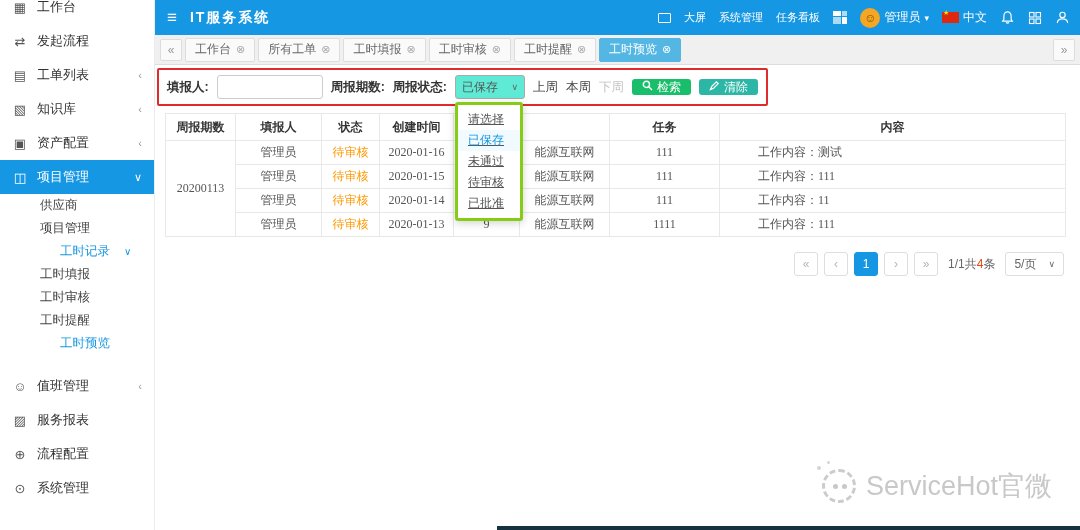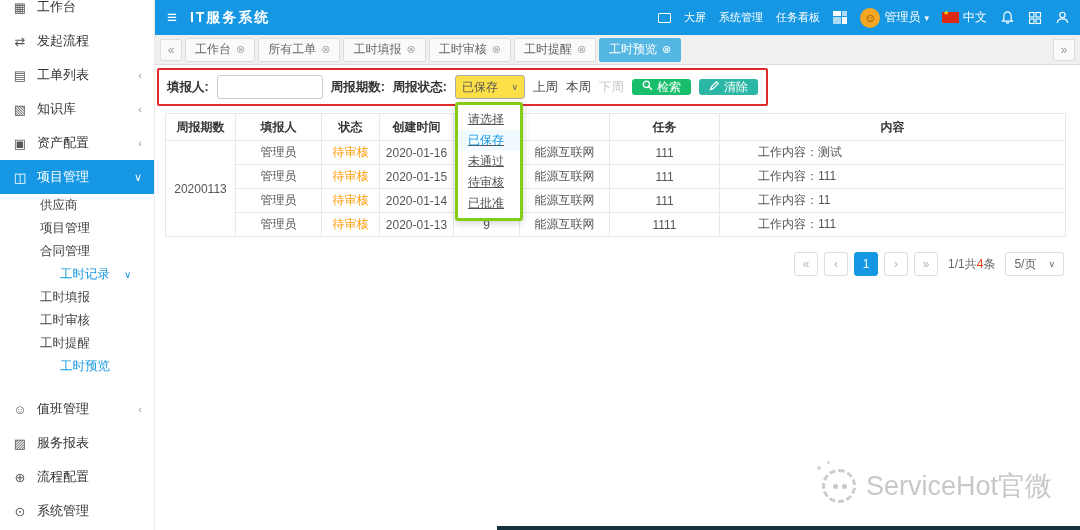--- a/index.html
+++ b/index.html
@@ -50,35 +50,35 @@
   .tab.active .close { color:#fff; }
 
   
   .content { position:absolute; left:155px; top:65px; right:0; bottom:0; background:#fff; }
 
   .filterbar { display:flex; align-items:center; gap:8px; margin:3px 0 0 2px; padding:5px 8px; border:2px solid #e02b2b; border-radius:2px; width:fit-content; font-size:12.5px; position:relative; z-index:20; background:transparent; }
   .f-label { font-weight:bold; color:#333; white-space:nowrap; }
   .f-input { height:24px; border:1px solid #ccc; border-radius:3px; padding:0 6px; font-size:12px; color:#555; background:#fff; }
   .f-input.reporter { width:106px; }
   .f-input.period { width:146px; }
-  .f-select { height:24px; width:70px; border:1px solid #aaa; border-radius:3px; background:#fde047; display:flex; align-items:center; justify-content:space-between; padding:0 6px; font-size:12px; color:#555; cursor:pointer; position:relative; }
+  .f-select { height:24px; width:70px; border:1px solid #aaa; border-radius:3px; background:#5eead4; display:flex; align-items:center; justify-content:space-between; padding:0 6px; font-size:12px; color:#555; cursor:pointer; position:relative; }
   .sel-arrow { font-size:9px; color:#666; }
   .dropdown { position:absolute; left:-1px; top:26px; width:68px; background:#fff; border:3px solid #84cc16; border-radius:3px; box-shadow:0 2px 8px rgba(0,0,0,.18); padding:4px 0; z-index:100;text-decoration:underline; }
   .opt { height:21px; line-height:21px; padding:0 10px; font-size:12px; color:#555; cursor:pointer; white-space:nowrap; }
   .opt.selected { color:#1697e3; background:#f0faff; }
   .week-link { color:#444; cursor:pointer; white-space:nowrap; }
   .week-link.disabled { color:#c5c5c5; }
   .btn { height:16px; border:none; border-radius:3px; color:#fff; font-size:12px; display:flex; align-items:center; gap:4px; padding:0 10px; cursor:pointer; font-family:inherit; white-space:nowrap; }
   .btn.search { background:#19be6b; }
   .btn.clear { background:#2cb6a5; }
 
   
   .table-wrap { margin:7px 14px 0 10px; }
   table { width:100%; border-collapse:collapse; font-size:12px; color:#555; table-layout:fixed; }
-  th, td { border:1px solid #e8e8e8; height:24px; text-align:center; padding:0 4px; overflow:hidden; white-space:nowrap; }
+  th, td { border:1px solid #e8e8e8; height:24px; text-align:center; padding:0 4px; overflow:hidden; white-space:nowrap;font-family:Liberation Serif, serif; }
   th { height:27px; color:#333; font-weight:bold; background:#fff; }
   td.content-cell { text-align:left; padding-left:38px; }
   .status { color:#ff9900; }
 
   
   .pagination { display:flex; align-items:center; gap:6px; justify-content:flex-end; margin:15px 16px 0 0; font-size:12px; color:#666; }
   .pg-btn { min-width:24px; height:24px; border:1px solid #dcdee2; border-radius:3px; background:#fff; display:flex; align-items:center; justify-content:center; color:#b5b5b5; cursor:pointer; }
   .pg-btn.page { background:#1697e3; border-color:#1697e3; color:#fff; }
   .pg-info { margin:0 4px; white-space:nowrap; }
   .pg-info .red { color:#ed4014; }
@@ -123,21 +123,20 @@
       <span class="chev">‹</span>
     </div>
     <div class="menu-item active">
       <span class="mi-icon">◫</span>
       <span>项目管理</span>
       <span class="chev">∨</span>
     </div>
     <div class="submenu">
       <div class="submenu-item">供应商</div>
       <div class="submenu-item">项目管理</div>
-      <div class="submenu-item">合同管理</div>
       <div class="submenu-item blue">
         <span>工时记录</span>
         <span class="sub-chev">∨</span>
       </div>
       <div class="submenu-item">工时填报</div>
       <div class="submenu-item">工时审核</div>
       <div class="submenu-item">工时提醒</div>
       <div class="submenu-item blue">工时预览</div>
     </div>
     <div class="menu-item">

